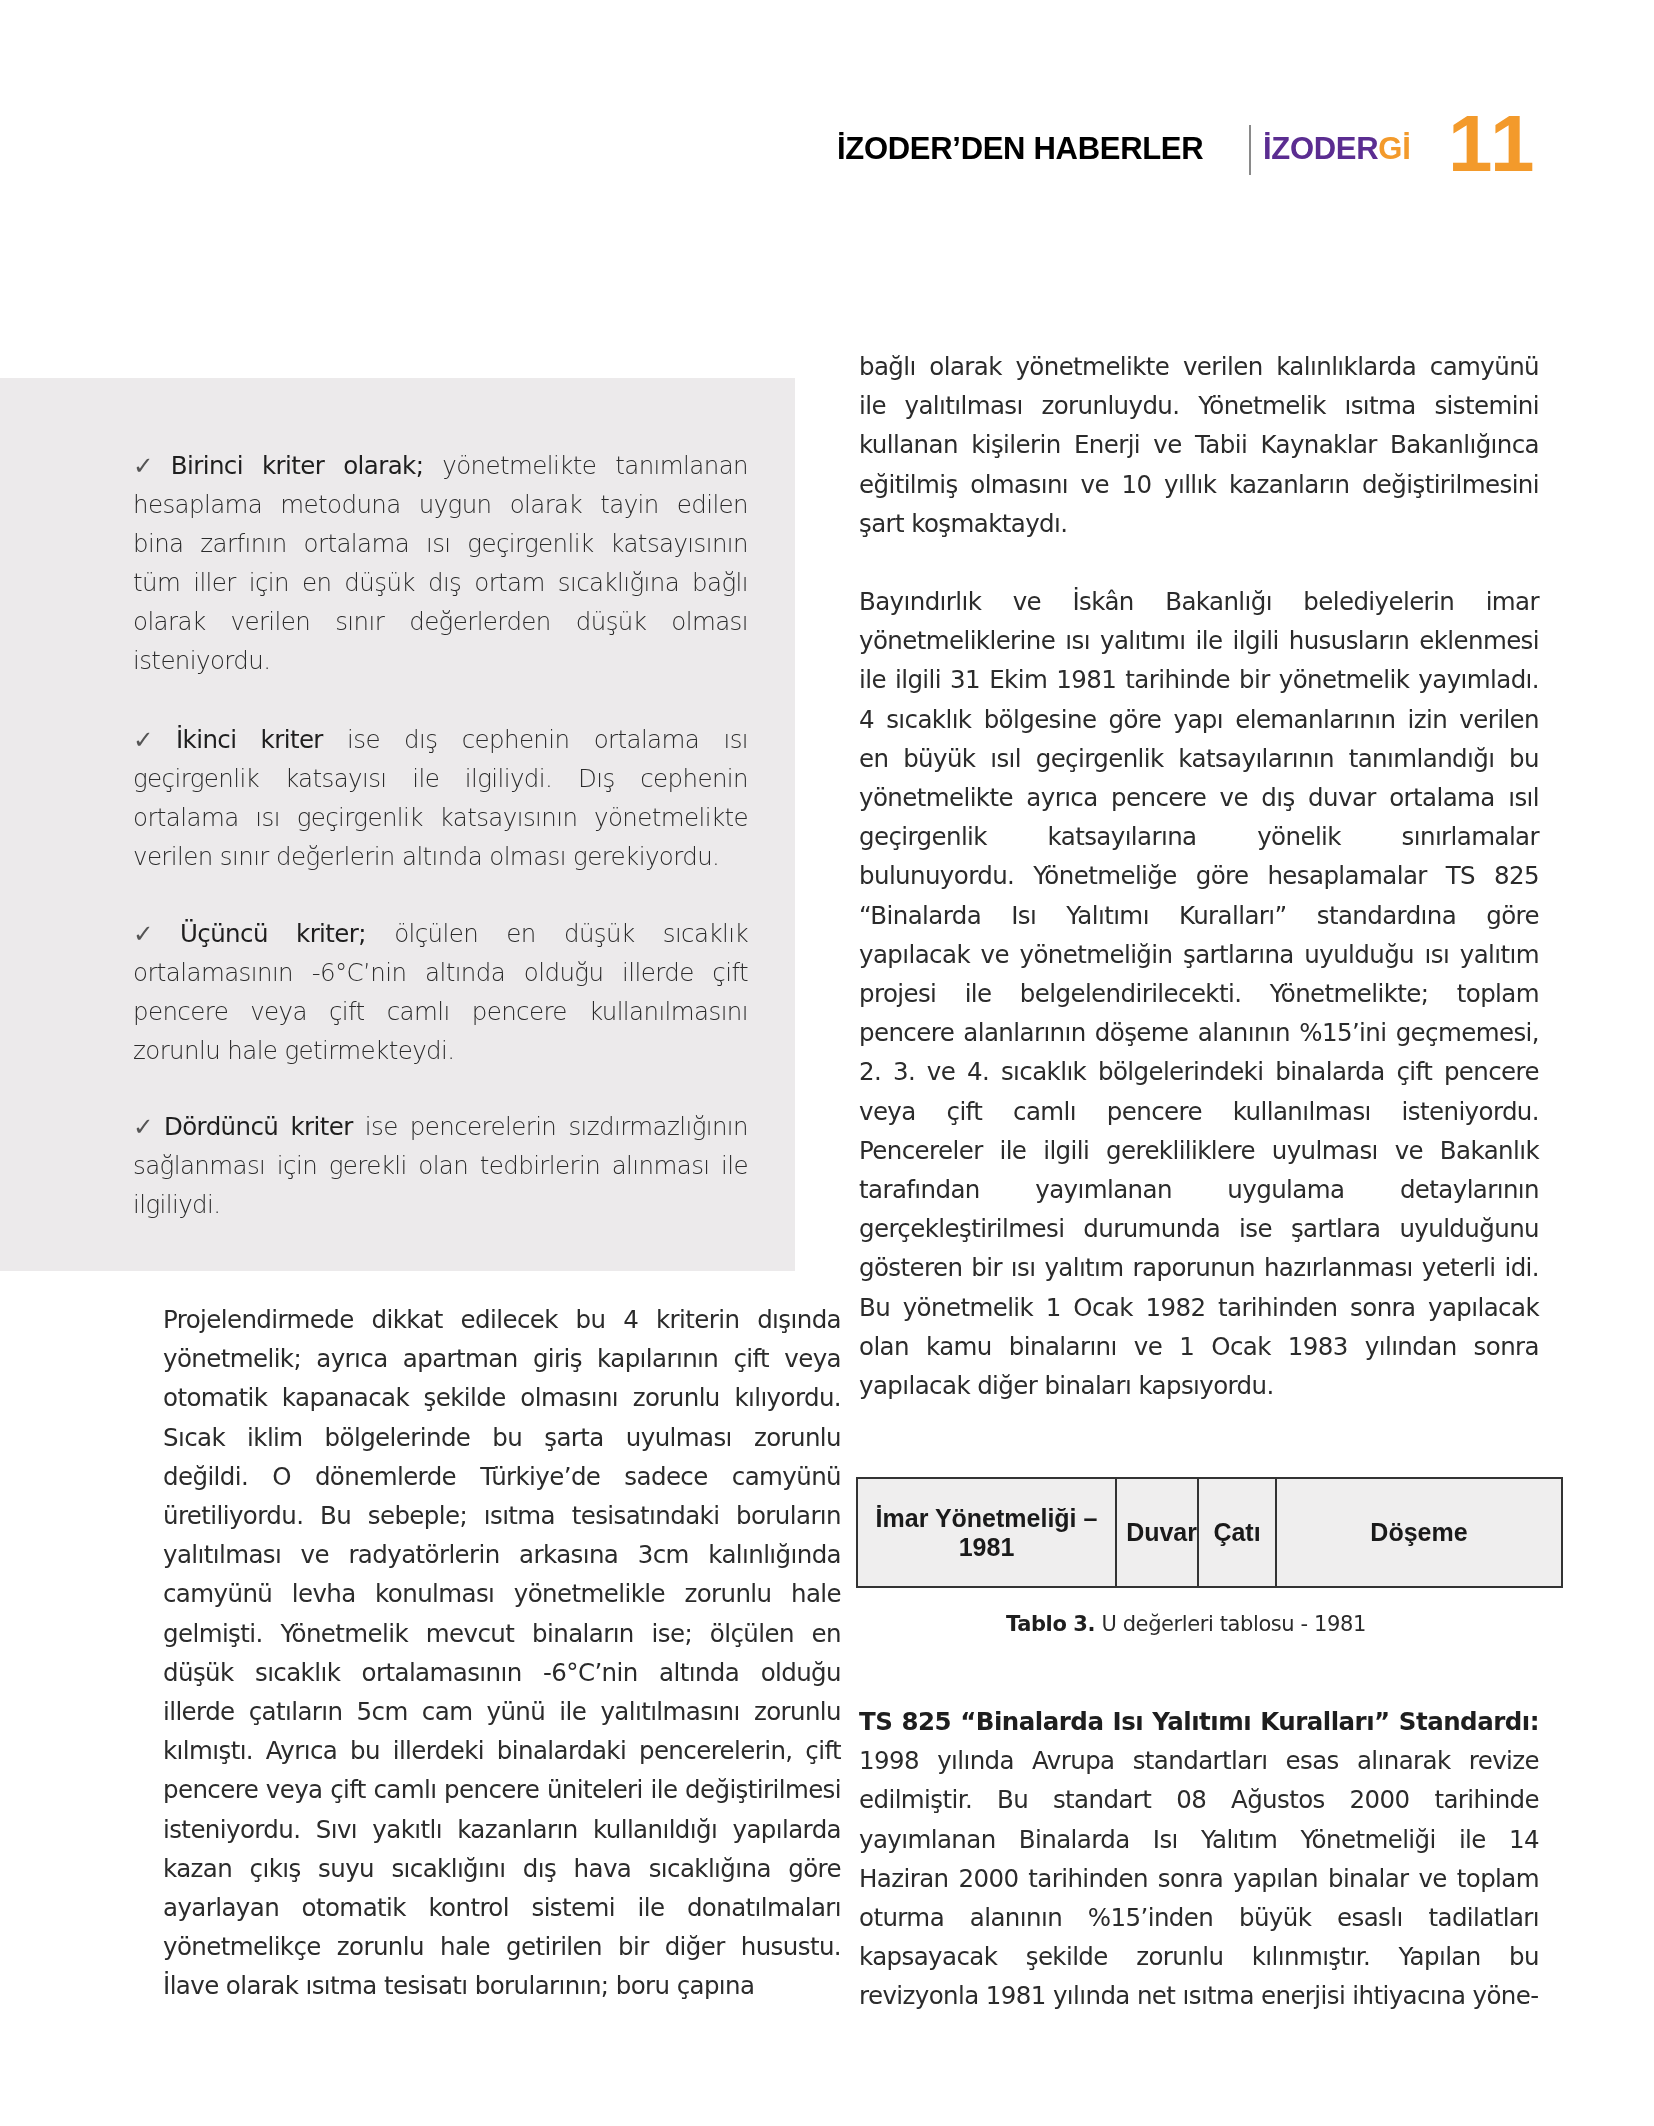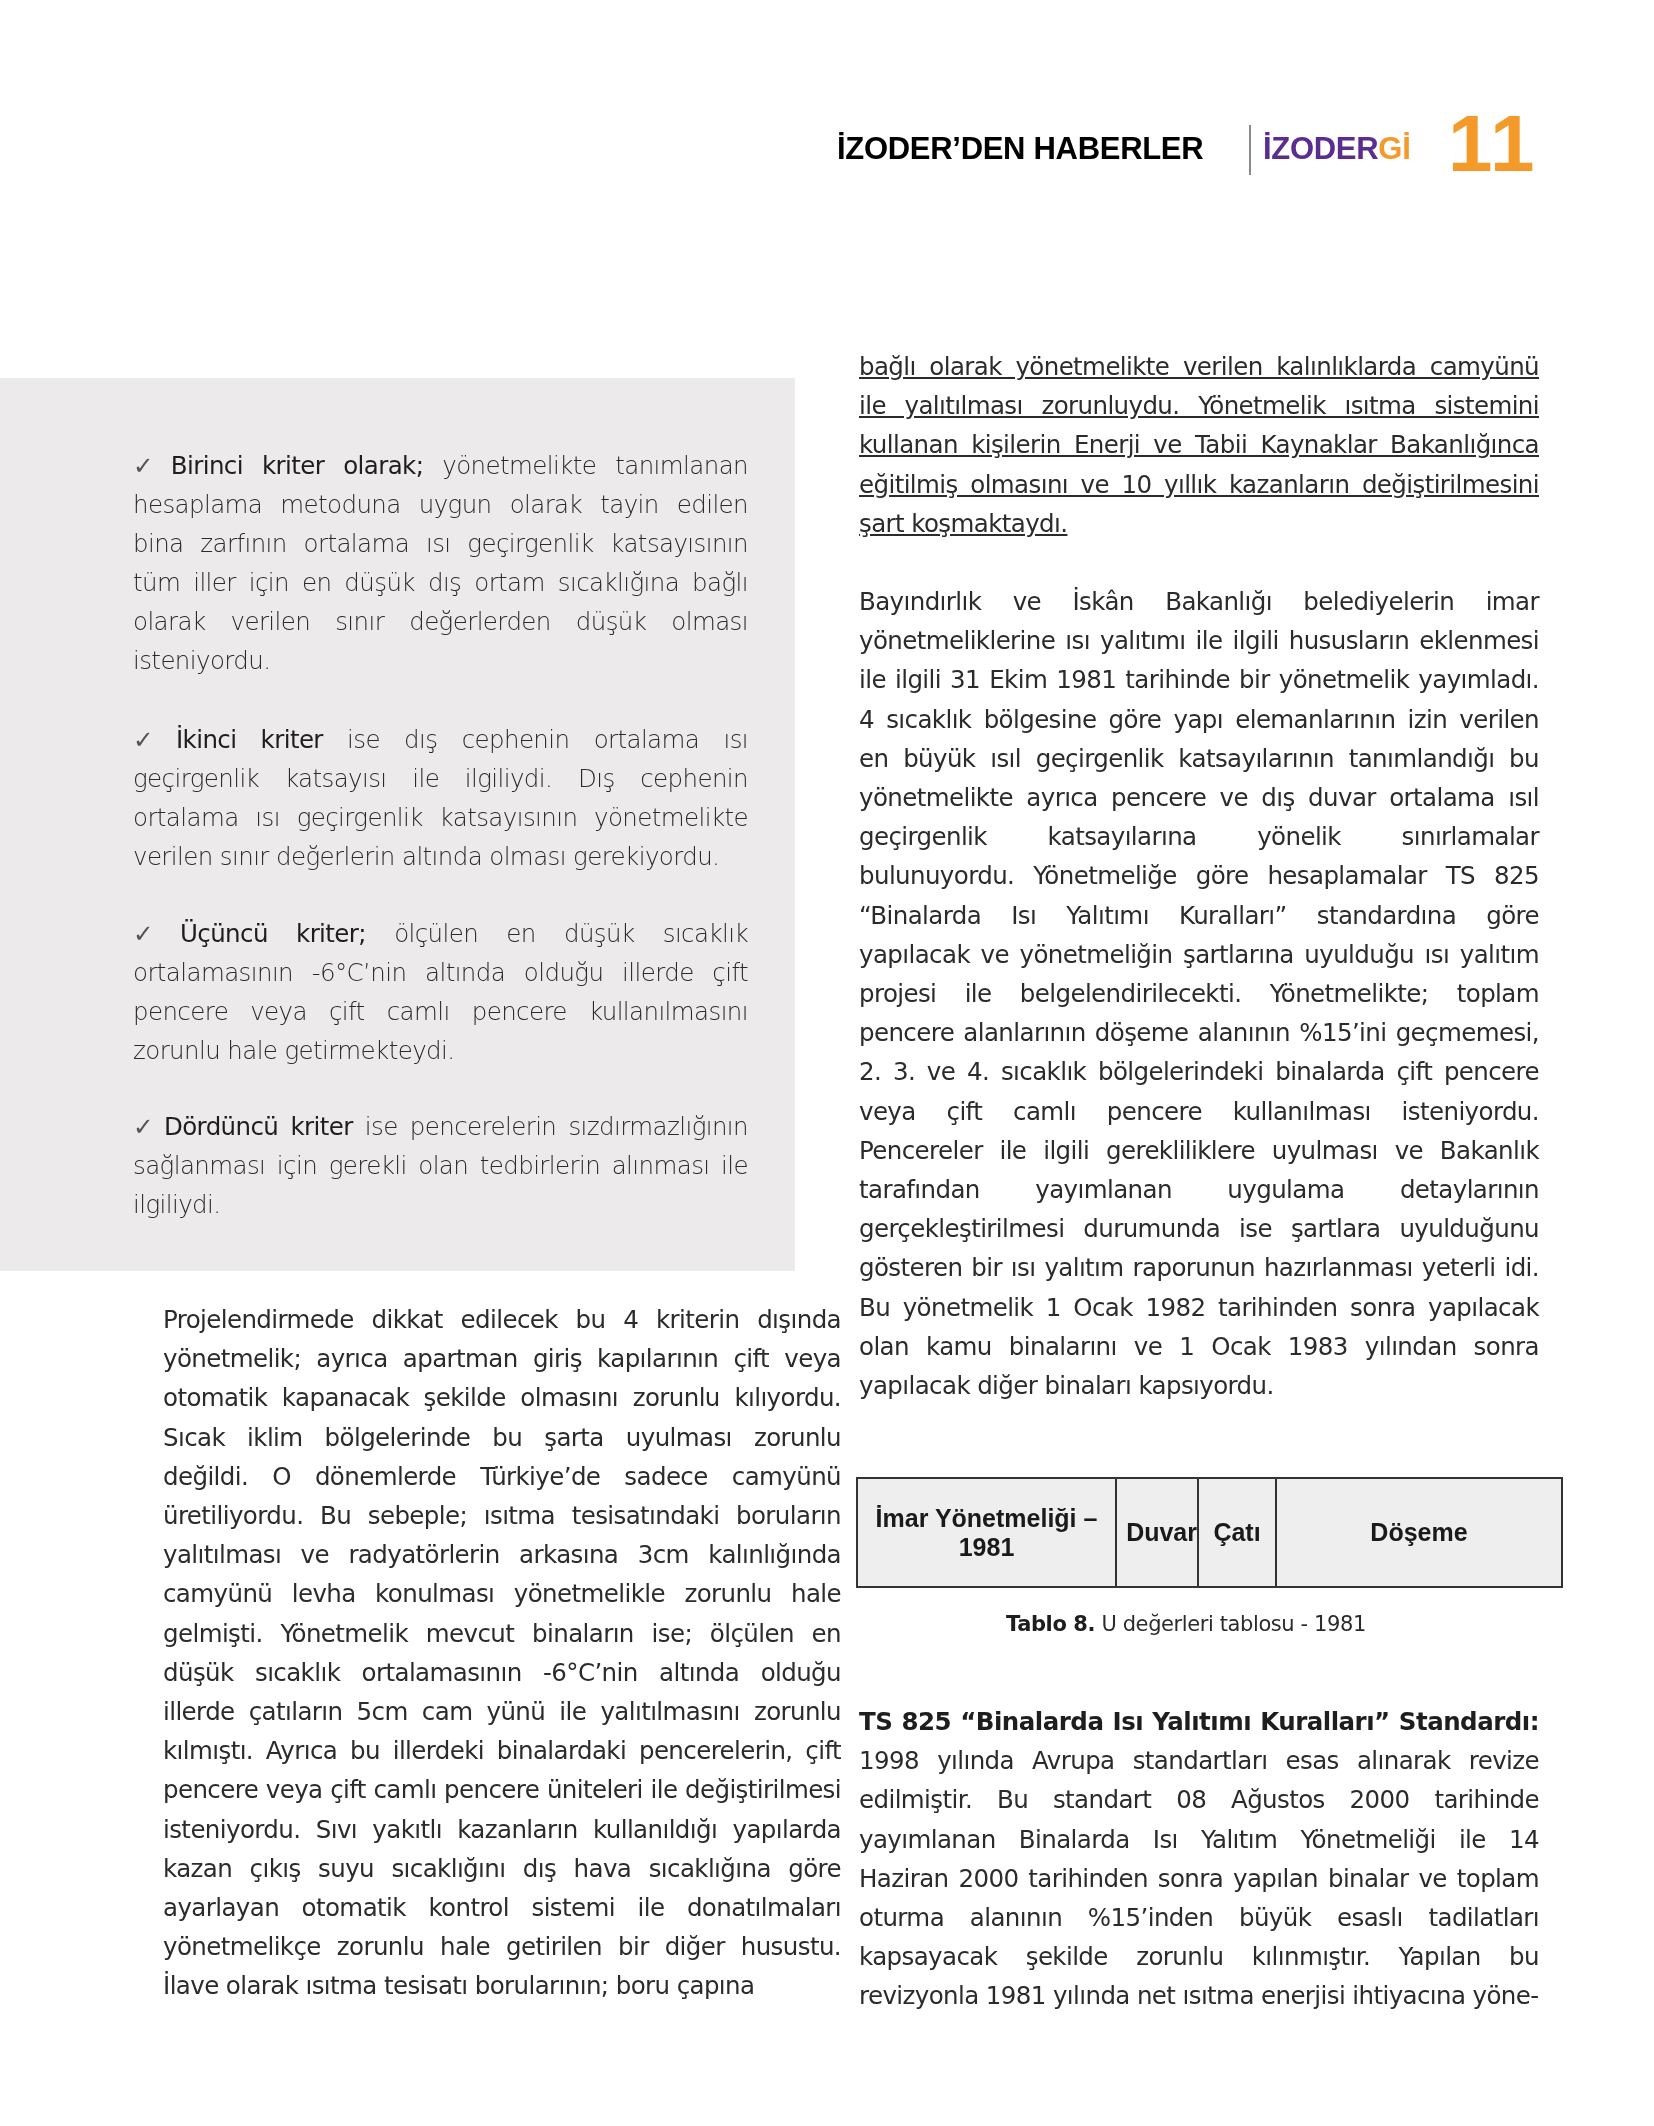--- a/index.html
+++ b/index.html
@@ -20,21 +20,21 @@
   .criterion { position: absolute; left: 133px; width: 615px; font-size: 24.5px; line-height: 39px;
                text-align: justify; color: #2b2b2b; font-family: "DejaVu Sans", sans-serif; font-weight: 300;
                letter-spacing: -0.6px; }
   .criterion .check { color: #555; font-weight: bold; margin-right: 6px; }
   .criterion b { color: #1e1e1e; }
 
   .col-text { position: absolute; font-size: 24.5px; line-height: 39.2px; text-align: justify;
               color: #2b2b2b; letter-spacing: -0.6px; }
   .col-text p { margin: 0; }
   .left-body { left: 118px; top: 1300px; width: 678px; margin-left: 45px; }
-  .right-body1 { left: 859px; top: 347px; width: 680px; text-decoration: underline; }
+  .right-body1 { left: 859px; top: 347px; width: 680px; }
   .right-body2 { left: 859px; top: 582px; width: 680px; }
   .right-body3 { left: 859px; top: 1702px; width: 680px; }
 
   
   .u-table { position: absolute; left: 856px; top: 1477px; width: 707px; height: 111px;
              border-collapse: collapse; font-family: "Liberation Sans", sans-serif; border: 2px solid #333; }
   .u-table td { border: 2px solid #333; text-align: center; font-size: 25px; padding: 0; color: #1a1a1a; }
   .u-table tr.head td { background: #EFEEEE; font-weight: bold; height: 54px; }
   .u-table tr.row td { background: #D6D2E8; height: 53px; }
   .u-table td.c0 { width: 257px; }
@@ -87,17 +87,17 @@
   <tbody>
       <tr class="head">
     <td class="c0">İmar Yönetmeliği – 1981</td>
     <td class="c1">Duvar</td>
     <td class="c2">Çatı</td>
     <td class="c3">Döşeme</td>
   </tr>
 </tbody>
   </table>
 
-<div class="caption"><b>Tablo 8.</b><span> U değerleri tablosu - 1981</span></div>
+<div class="caption"><b>Tablo 3.</b><span> U değerleri tablosu - 1981</span></div>
 
 <div class="col-text right-body3">
   <p><span class="subhead">TS 825 “Binalarda Isı Yalıtımı Kuralları” Standardı:</span><span> 1998 yılında Avrupa standartları esas alınarak revize edilmiştir. Bu standart 08 Ağustos 2000 tarihinde yayımlanan Binalarda Isı Yalıtım Yönetmeliği ile 14 Haziran 2000 tarihinden sonra yapılan binalar ve toplam oturma alanının %15’inden büyük esaslı tadilatları kapsayacak şekilde zorunlu kılınmıştır. Yapılan bu revizyonla 1981 yılında net ısıtma enerjisi ihtiyacına yöne-</span></p>
 </div>
 
 </body></html>

